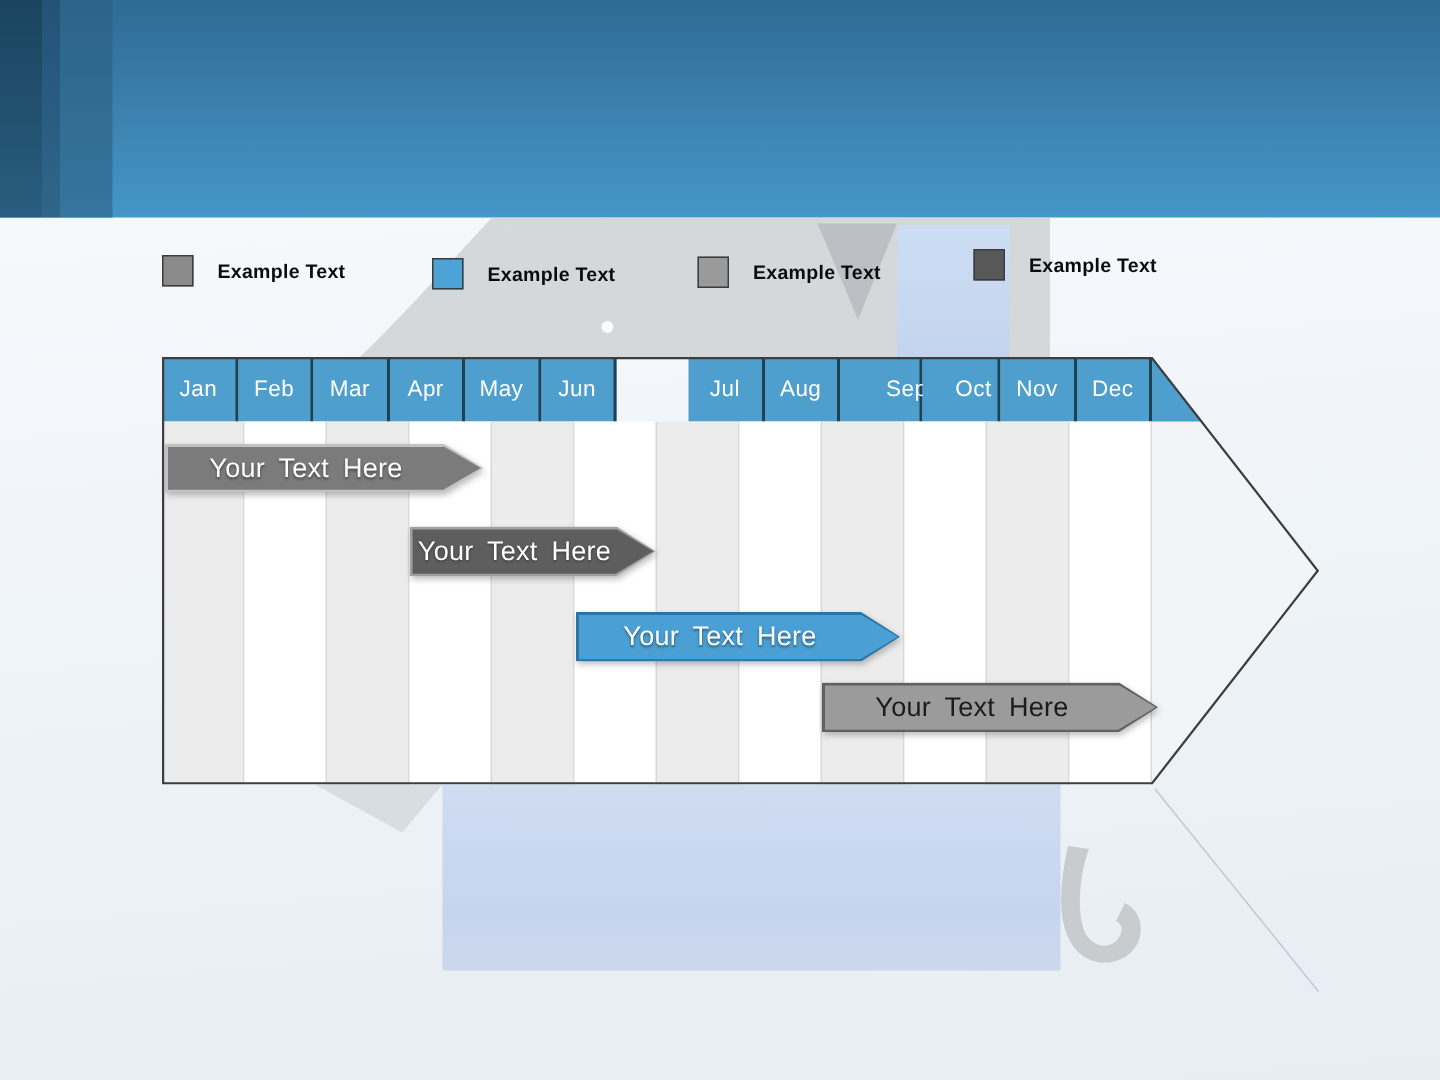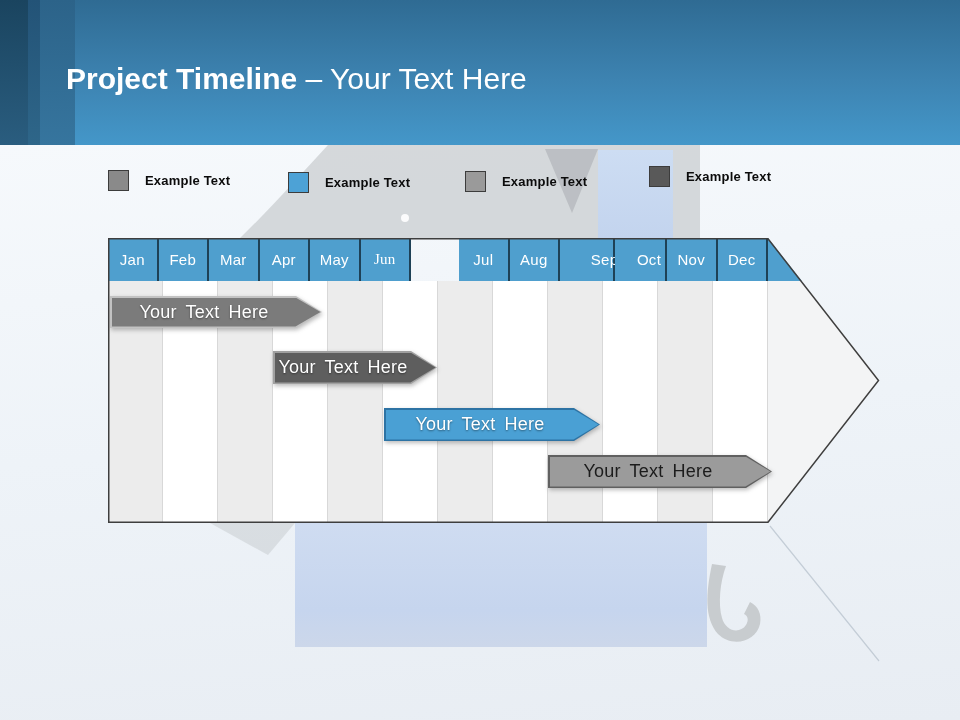--- a/index.html
+++ b/index.html
@@ -58,21 +58,20 @@
 </style>
 </head>
 <body>
 
 <div class="slide">
 
   <div class="header">
     <div class="stripe s1"></div>
     <div class="stripe s2"></div>
     <div class="stripe s3"></div>
-    <div class="title"><span class="bold">Project Timeline</span><span class="rest"> – Your Text Here</span></div>
   </div>
 
   <div class="decor">
     <svg style="left:200px;top:145px;" width="500" height="93" viewBox="0 0 500 93">
       <path d="M128,0 C100,30 72,62 40,93 L500,93 L500,0 Z" fill="#c9cdd0" opacity="0.75"></path>
       <path d="M345,4 L398,4 L372,68 Z" fill="#b7bbbf" opacity="0.85"></path>
       <circle cx="205" cy="73" r="4" fill="#ffffff" opacity="0.9"></circle>
     </svg>
     <div class="blue-rect-top"></div>
     <div class="blue-rect-bottom"></div>
@@ -117,21 +116,21 @@
   <div class="month-cell" style="background: rgb(79, 159, 206);">Jan</div>
 
   <div class="month-cell" style="background: rgb(79, 159, 206);">Feb</div>
 
   <div class="month-cell" style="background: rgb(79, 159, 206);">Mar</div>
 
   <div class="month-cell" style="background: rgb(79, 159, 206);">Apr</div>
 
   <div class="month-cell" style="background: rgb(79, 159, 206);">May</div>
 
-  <div class="month-cell" style="background: rgb(79, 159, 206); font-family: Liberation Serif, serif;">Jun</div>
+  <div class="month-cell" style="background: rgb(79, 159, 206);">Jun</div>
 
   <div class="month-cell" style="background: rgb(79, 159, 206); margin-left: 48px;">Jul</div>
 
   <div class="month-cell" style="background: rgb(79, 159, 206);">Aug</div>
 
   <div class="month-cell" style="background: rgb(79, 159, 206); padding-left: 36px;">Sep</div>
 
   <div class="month-cell" style="background: rgb(79, 159, 206); padding-left: 18px;">Oct</div>
 
   <div class="month-cell" style="background: rgb(79, 159, 206);">Nov</div>

